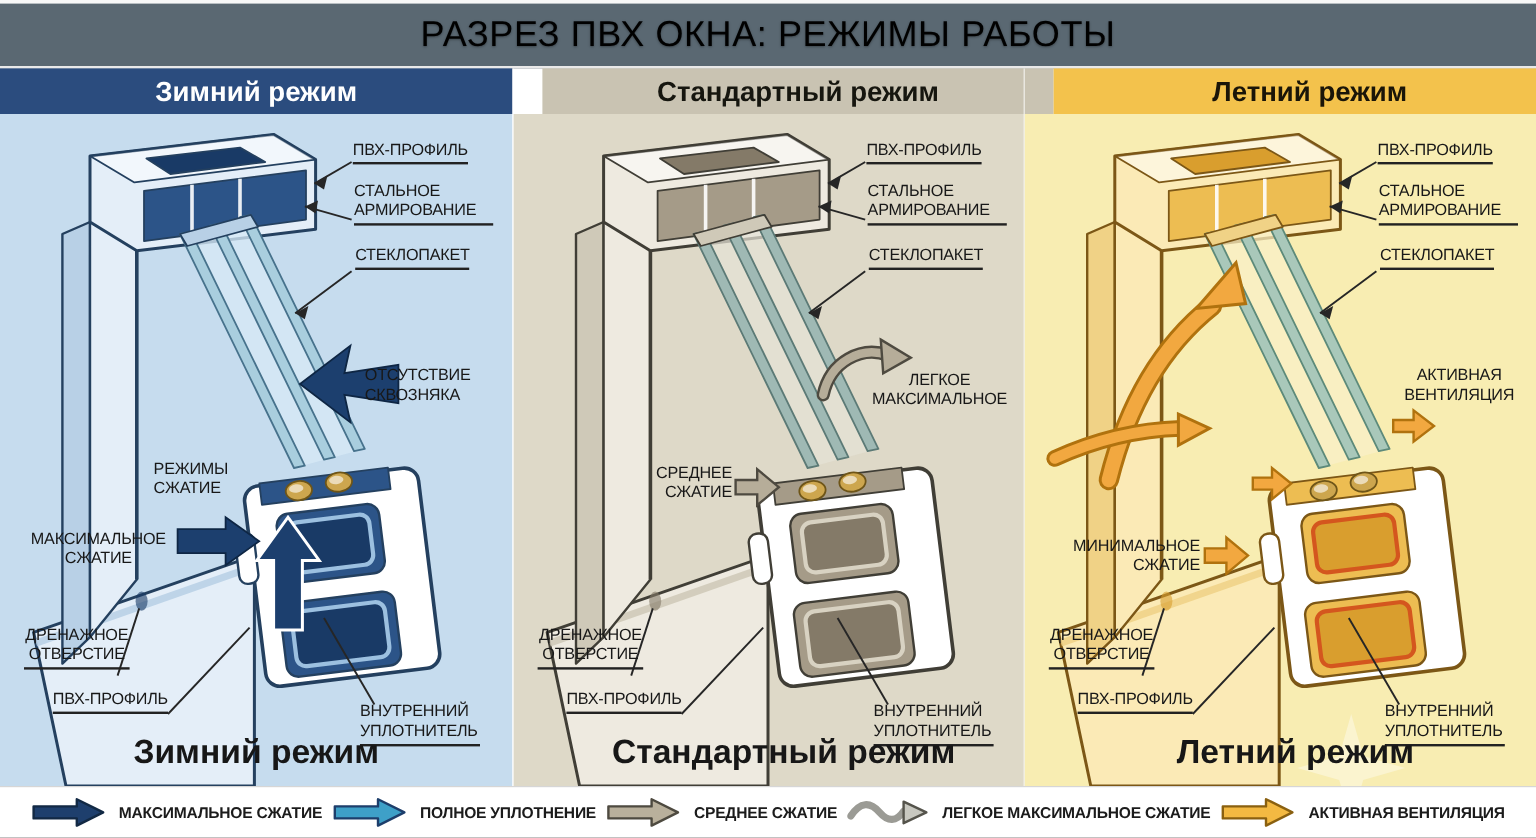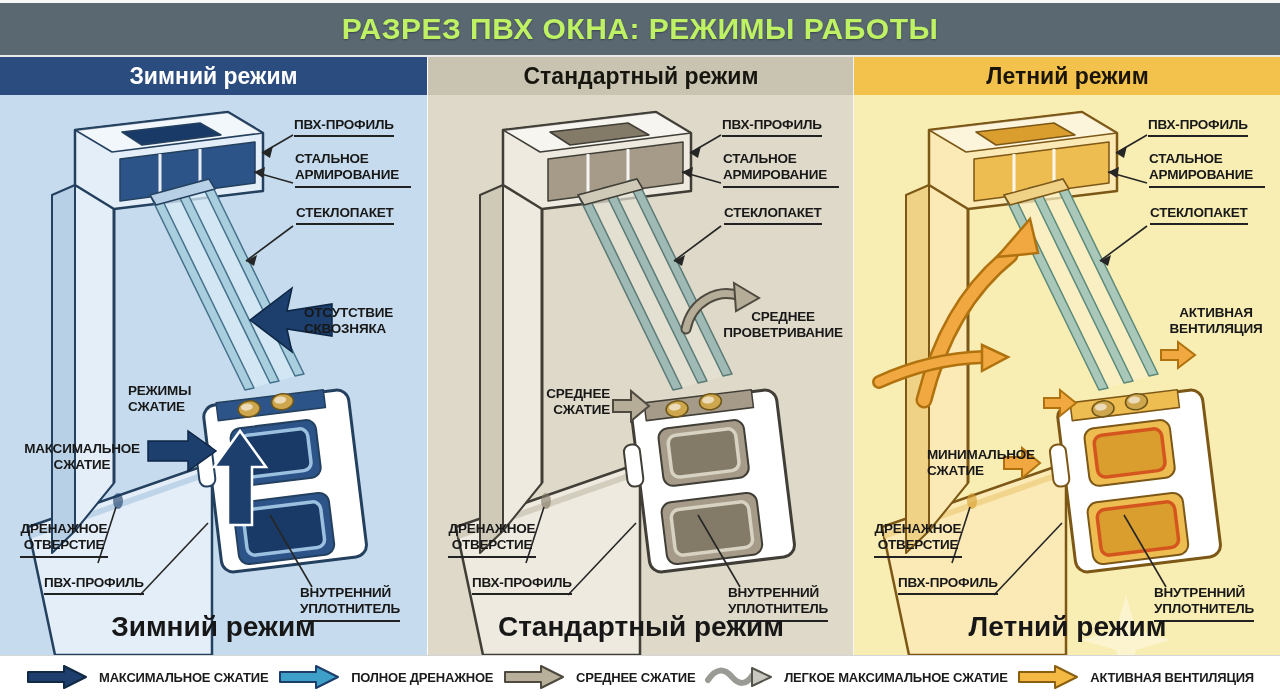--- a/index.html
+++ b/index.html
@@ -7,21 +7,21 @@
     position:relative;width:1280px;height:698px;overflow:hidden;
     font-family:"Liberation Sans",sans-serif;background:#fff;
   }
   
   .titlebar{
     position:absolute;left:0;top:0;width:100%;height:57px;box-sizing:border-box;
     background:#5a6872;border-top:3px solid #f7f7f7;border-bottom:2px solid #e9e9e9;
     display:flex;align-items:center;justify-content:center;
   }
   .titlebar h1{
-    margin:0;color:#bef264;font-size:30px;font-weight:700;letter-spacing:.5px;
+    margin:0;color:#000000;font-size:30px;font-weight:400;letter-spacing:.5px;
     text-shadow:0 1px 2px rgba(0,0,0,.35);
   }
   
   .panel{position:absolute;top:57px;height:598px;}
   .panel--winter{left:0;width:427px;
     --frame-face:#e4eef8;--frame-side:#b8d0e6;--outline:#24405f;
     --chamber:#2c5488;--chamber-deep:#193a66;--glass:#a9cede;--glass-edge:#47728c;
     --glass-tint:rgba(214,233,246,.78);--seal:#9cc0e0;--gold:#cda64e;
     --mode-arrow:#1c3f6e;--mode-arrow-stroke:#0e2644;}
   .panel--standard{left:427px;width:426px;
@@ -38,25 +38,25 @@
     height:38px;display:flex;align-items:center;justify-content:center;
     font-size:23px;font-weight:700;
   }
   .panel--winter>header{background:#2b4c7e;color:#fff;}
   .panel--standard>header{background:#c9c3b2;color:#16160f;}
   .panel--summer>header{background:#f3c24c;color:#1a1508;}
   .panel .body{position:absolute;top:38px;left:0;width:100%;height:560px;overflow:hidden;}
   .panel--winter .body{background:#c6dcee;}
   .panel--standard .body{background:#ded9c8;}
   .panel--summer .body{background:#f8edb2;}
-  .panel+.panel{border-left:1px solid rgba(255,255,255,.75);}
+  .panel+.panel{border-left:1px solid rgba(255,255,255,.75);padding-left:24px;}
   .diagram{position:absolute;left:0;top:0;width:427px;height:560px;}
   
   .lbl{
-    position:absolute;display:inline-block;font-weight:700;font-size:13.5px;
+    position:absolute;display:inline-block;font-weight:400;font-size:13.5px;
     line-height:1.22;color:#181818;letter-spacing:-.2px;white-space:pre-line;
   }
   .callout{border-bottom:2px solid #222;padding-bottom:2px;}
   .caption{
     position:absolute;left:0;top:516px;width:100%;text-align:center;
     font-size:28px;font-weight:700;color:#171717;
   }
   
   .legend{
     position:absolute;left:0;top:655px;width:100%;height:43px;box-sizing:border-box;
@@ -168,21 +168,21 @@
           <path d="M258,234 C264,206 290,193 312,201" fill="none" stroke="var(--mode-arrow)" stroke-width="7" stroke-linecap="round"></path>
           <path d="M306,188 L331,203 L308,216 Z" fill="var(--mode-arrow)" stroke="var(--mode-arrow-stroke)" stroke-width="2"></path>
         </g>
         <g>
           <path d="M185,305 L203,305 L203,296 L221,311 L203,326 L203,317 L185,317 Z" fill="var(--mode-arrow)" stroke="var(--mode-arrow-stroke)" stroke-width="2"></path>
         </g>
       </svg>
       <div class="lbl callout" style="left:294px;top:22px;">ПВХ-ПРОФИЛЬ</div>
       <div class="lbl callout" style="left:295px;top:56px;width:116px;">СТАЛЬНОЕ АРМИРОВАНИЕ</div>
       <div class="lbl callout" style="left:296px;top:110px;">СТЕКЛОПАКЕТ</div>
-      <div class="lbl" style="left:290px;top:214px;width:130px;text-align:center;">СРЕДНЕЕ ПРОВЕТРИВАНИЕ</div>
+      <div class="lbl" style="left:290px;top:214px;width:130px;text-align:center;">ЛЕГКОЕ МАКСИМАЛЬНОЕ</div>
       <div class="lbl" style="left:106px;top:291px;width:76px;text-align:right;">СРЕДНЕЕ СЖАТИЕ</div>
       <div class="lbl callout" style="left:20px;top:426px;width:88px;text-align:center;">ДРЕНАЖНОЕ ОТВЕРСТИЕ</div>
       <div class="lbl callout" style="left:44px;top:480px;">ПВХ-ПРОФИЛЬ</div>
       <div class="lbl callout" style="left:300px;top:490px;width:100px;">ВНУТРЕННИЙ УПЛОТНИТЕЛЬ</div>
       <div class="caption">Стандартный режим</div>
     </div>
   </section>
 
   <section class="panel panel--summer">
     <header>Летний режим</header>
@@ -204,40 +204,40 @@
           <path d="M190,303 L206,303 L206,295 L222,308 L206,321 L206,313 L190,313 Z" fill="var(--mode-arrow)" stroke="var(--mode-arrow-stroke)" stroke-width="2"></path>
         </g>
         <g opacity=".38">
           <path d="M272,500 L282,535 L317,545 L282,555 L272,590 L262,555 L227,545 L262,535 Z" fill="#ffffff"></path>
         </g>
       </svg>
       <div class="lbl callout" style="left:294px;top:22px;">ПВХ-ПРОФИЛЬ</div>
       <div class="lbl callout" style="left:295px;top:56px;width:116px;">СТАЛЬНОЕ АРМИРОВАНИЕ</div>
       <div class="lbl callout" style="left:296px;top:110px;">СТЕКЛОПАКЕТ</div>
       <div class="lbl" style="left:312px;top:210px;width:100px;text-align:center;">АКТИВНАЯ ВЕНТИЛЯЦИЯ</div>
-      <div class="lbl" style="left:34px;top:352px;width:112px;text-align:left;margin-left:39px;">МИНИМАЛЬНОЕ СЖАТИЕ</div>
+      <div class="lbl" style="left:34px;top:352px;width:112px;text-align:right;">МИНИМАЛЬНОЕ СЖАТИЕ</div>
       <div class="lbl callout" style="left:20px;top:426px;width:88px;text-align:center;">ДРЕНАЖНОЕ ОТВЕРСТИЕ</div>
       <div class="lbl callout" style="left:44px;top:480px;">ПВХ-ПРОФИЛЬ</div>
       <div class="lbl callout" style="left:300px;top:490px;width:100px;">ВНУТРЕННИЙ УПЛОТНИТЕЛЬ</div>
       <div class="caption">Летний режим</div>
     </div>
   </section>
 
   <footer class="legend">
     <div class="legend-item">
       <svg width="64" height="26" viewBox="0 0 64 26">
         <path d="M2,8 L38,8 L38,2 L60,13 L38,24 L38,18 L2,18 Z" fill="#1e3f6d" stroke="#122944" stroke-width="2" stroke-linejoin="round"></path>
       </svg>
       <span>МАКСИМАЛЬНОЕ СЖАТИЕ</span>
     </div>
     <div class="legend-item">
       <svg width="64" height="26" viewBox="0 0 64 26">
         <path d="M2,8 L38,8 L38,2 L60,13 L38,24 L38,18 L2,18 Z" fill="#3ea0c8" stroke="#1d3e6b" stroke-width="2" stroke-linejoin="round"></path>
       </svg>
-      <span>ПОЛНОЕ ДРЕНАЖНОЕ</span>
+      <span>ПОЛНОЕ УПЛОТНЕНИЕ</span>
     </div>
     <div class="legend-item">
       <svg width="64" height="26" viewBox="0 0 64 26">
         <path d="M2,8 L38,8 L38,2 L60,13 L38,24 L38,18 L2,18 Z" fill="#b9b09c" stroke="#4e4a40" stroke-width="2" stroke-linejoin="round"></path>
       </svg>
       <span>СРЕДНЕЕ СЖАТИЕ</span>
     </div>
     <div class="legend-item">
       <svg width="70" height="26" viewBox="0 0 70 26">
         <path d="M3,16 C11,4 19,4 27,13 C34,21 41,21 47,12" fill="none" stroke="#9b9b95" stroke-width="6" stroke-linecap="round"></path>

